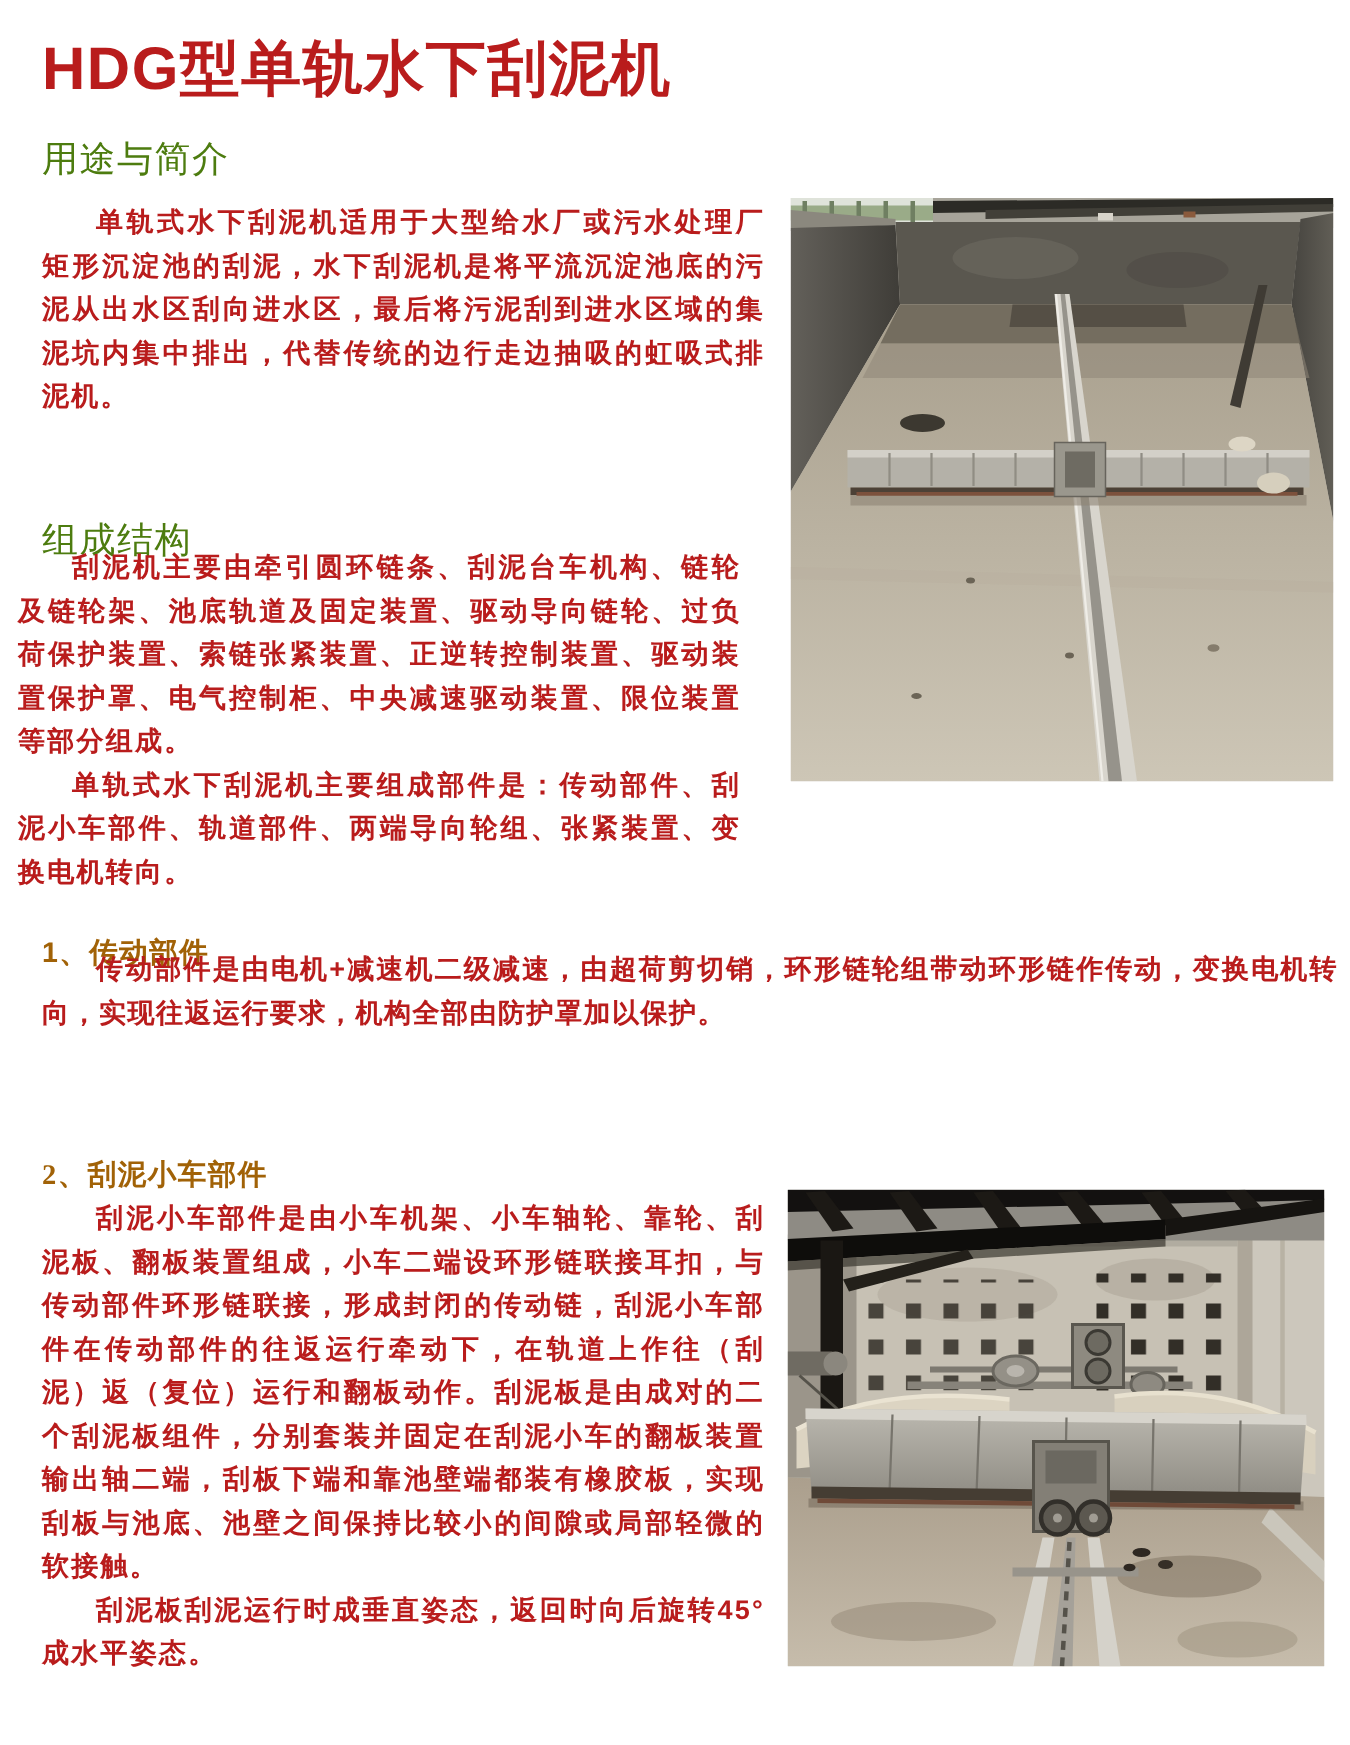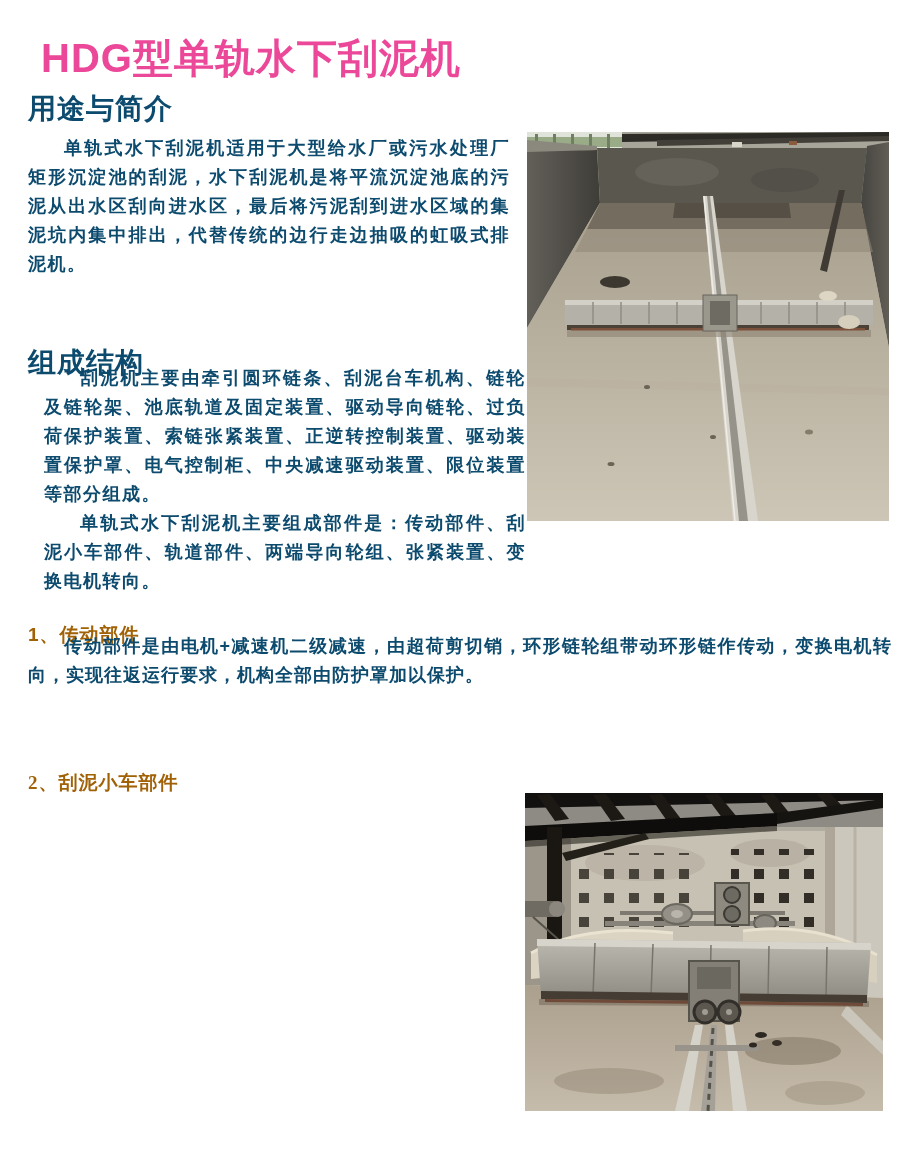--- a/index.html
+++ b/index.html
@@ -1,40 +1,40 @@
 <!DOCTYPE html>
 <html><head>
 <meta charset="utf-8">
 <style>
   html,body { margin:0; padding:0; background:#ffffff; }
   .page {
     position:relative; width:900px; height:1163px; background:#ffffff;
     font-family:"Liberation Sans", sans-serif; color:#141414; overflow:hidden;
   }
   h1.title {
-    position:absolute; left:28px; top:18px; margin:13px;
-    font-size:40px; font-weight:700; color:#ec4899; letter-spacing:1px;
+    position:absolute; left:28px; top:18px; margin:0;
+    font-size:40px; font-weight:700; color:#b91c1c; letter-spacing:1px;
   }
   .green-h {
-    position:absolute; margin:0; font-size:28px; font-weight:700;
-    color:#0c4a6e; letter-spacing:1px;
+    position:absolute; margin:0; font-size:24px; font-weight:400;
+    color:#4d7c0f; letter-spacing:1px;
   }
   #intro-h  { left:28px; top:90px; }
   #struct-h { left:28px; top:344px; }
   .num-h {
     position:absolute; left:28px; margin:0; font-size:19px; font-weight:700;
     letter-spacing:1px; color:#a16207;
   }
   #drive-h { top:622px; }
   #cart-h  { top:770px;font-family:Liberation Serif, serif; }
   .body { font-size:18px; font-weight:700; line-height:29px; letter-spacing:1.5px;
-          text-align:justify; color:#0c4a6e; }
+          text-align:justify; color:#b91c1c; }
   .body p { margin:0; text-indent:2em; }
   #intro-p  { position:absolute; left:28px; top:134px; width:482px; }
-  #struct-p { position:absolute; left:44px; top:364px; width:482px; }
+  #struct-p { position:absolute; left:12px; top:364px; width:482px; }
   #drive-p  { position:absolute; left:28px; top:632px; width:864px; letter-spacing:1px; }
   #cart-p   { position:absolute; left:28px; top:798px; width:482px; }
   .photo { position:absolute; margin:0; overflow:hidden; background:#fff; }
   #photo1 { left:527px; top:132px; width:362px; height:389px; }
   #photo2 { left:525px; top:793px; width:358px; height:318px; }
   .photo svg { display:block; }
 </style>
 </head>
 <body>
 
@@ -122,20 +122,24 @@
     <p>刮泥机主要由牵引圆环链条、刮泥台车机构、链轮及链轮架、池底轨道及固定装置、驱动导向链轮、过负荷保护装置、索链张紧装置、正逆转控制装置、驱动装置保护罩、电气控制柜、中央减速驱动装置、限位装置等部分组成。</p>
     <p>单轨式水下刮泥机主要组成部件是：传动部件、刮泥小车部件、轨道部件、两端导向轮组、张紧装置、变换电机转向。</p>
   </div>
 
   <h3 class="num-h" id="drive-h">1、传动部件</h3>
   <div class="body" id="drive-p">
     <p>传动部件是由电机+减速机二级减速，由超荷剪切销，环形链轮组带动环形链作传动，变换电机转向，实现往返运行要求，机构全部由防护罩加以保护。</p>
   </div>
 
   <h3 class="num-h" id="cart-h">2、刮泥小车部件</h3>
+  <div class="body" id="cart-p">
+    <p>刮泥小车部件是由小车机架、小车轴轮、靠轮、刮泥板、翻板装置组成，小车二端设环形链联接耳扣，与传动部件环形链联接，形成封闭的传动链，刮泥小车部件在传动部件的往返运行牵动下，在轨道上作往（刮泥）返（复位）运行和翻板动作。刮泥板是由成对的二个刮泥板组件，分别套装并固定在刮泥小车的翻板装置输出轴二端，刮板下端和靠池壁端都装有橡胶板，实现刮板与池底、池壁之间保持比较小的间隙或局部轻微的软接触。</p>
+    <p>刮泥板刮泥运行时成垂直姿态，返回时向后旋转45°成水平姿态。</p>
+  </div>
 
   <figure class="photo" id="photo2">
     <svg width="358" height="318" viewBox="0 0 358 318" xmlns="http://www.w3.org/2000/svg">
       <defs>
         <linearGradient id="p2floor" x1="0" y1="0" x2="0" y2="1">
           <stop offset="0" stop-color="#ab9f8d"></stop>
             <stop offset="1" stop-color="#c6bcab"></stop>
         </linearGradient>
         <linearGradient id="p2blade" x1="0" y1="0" x2="0" y2="1">
           <stop offset="0" stop-color="#bcb9b0"></stop>

